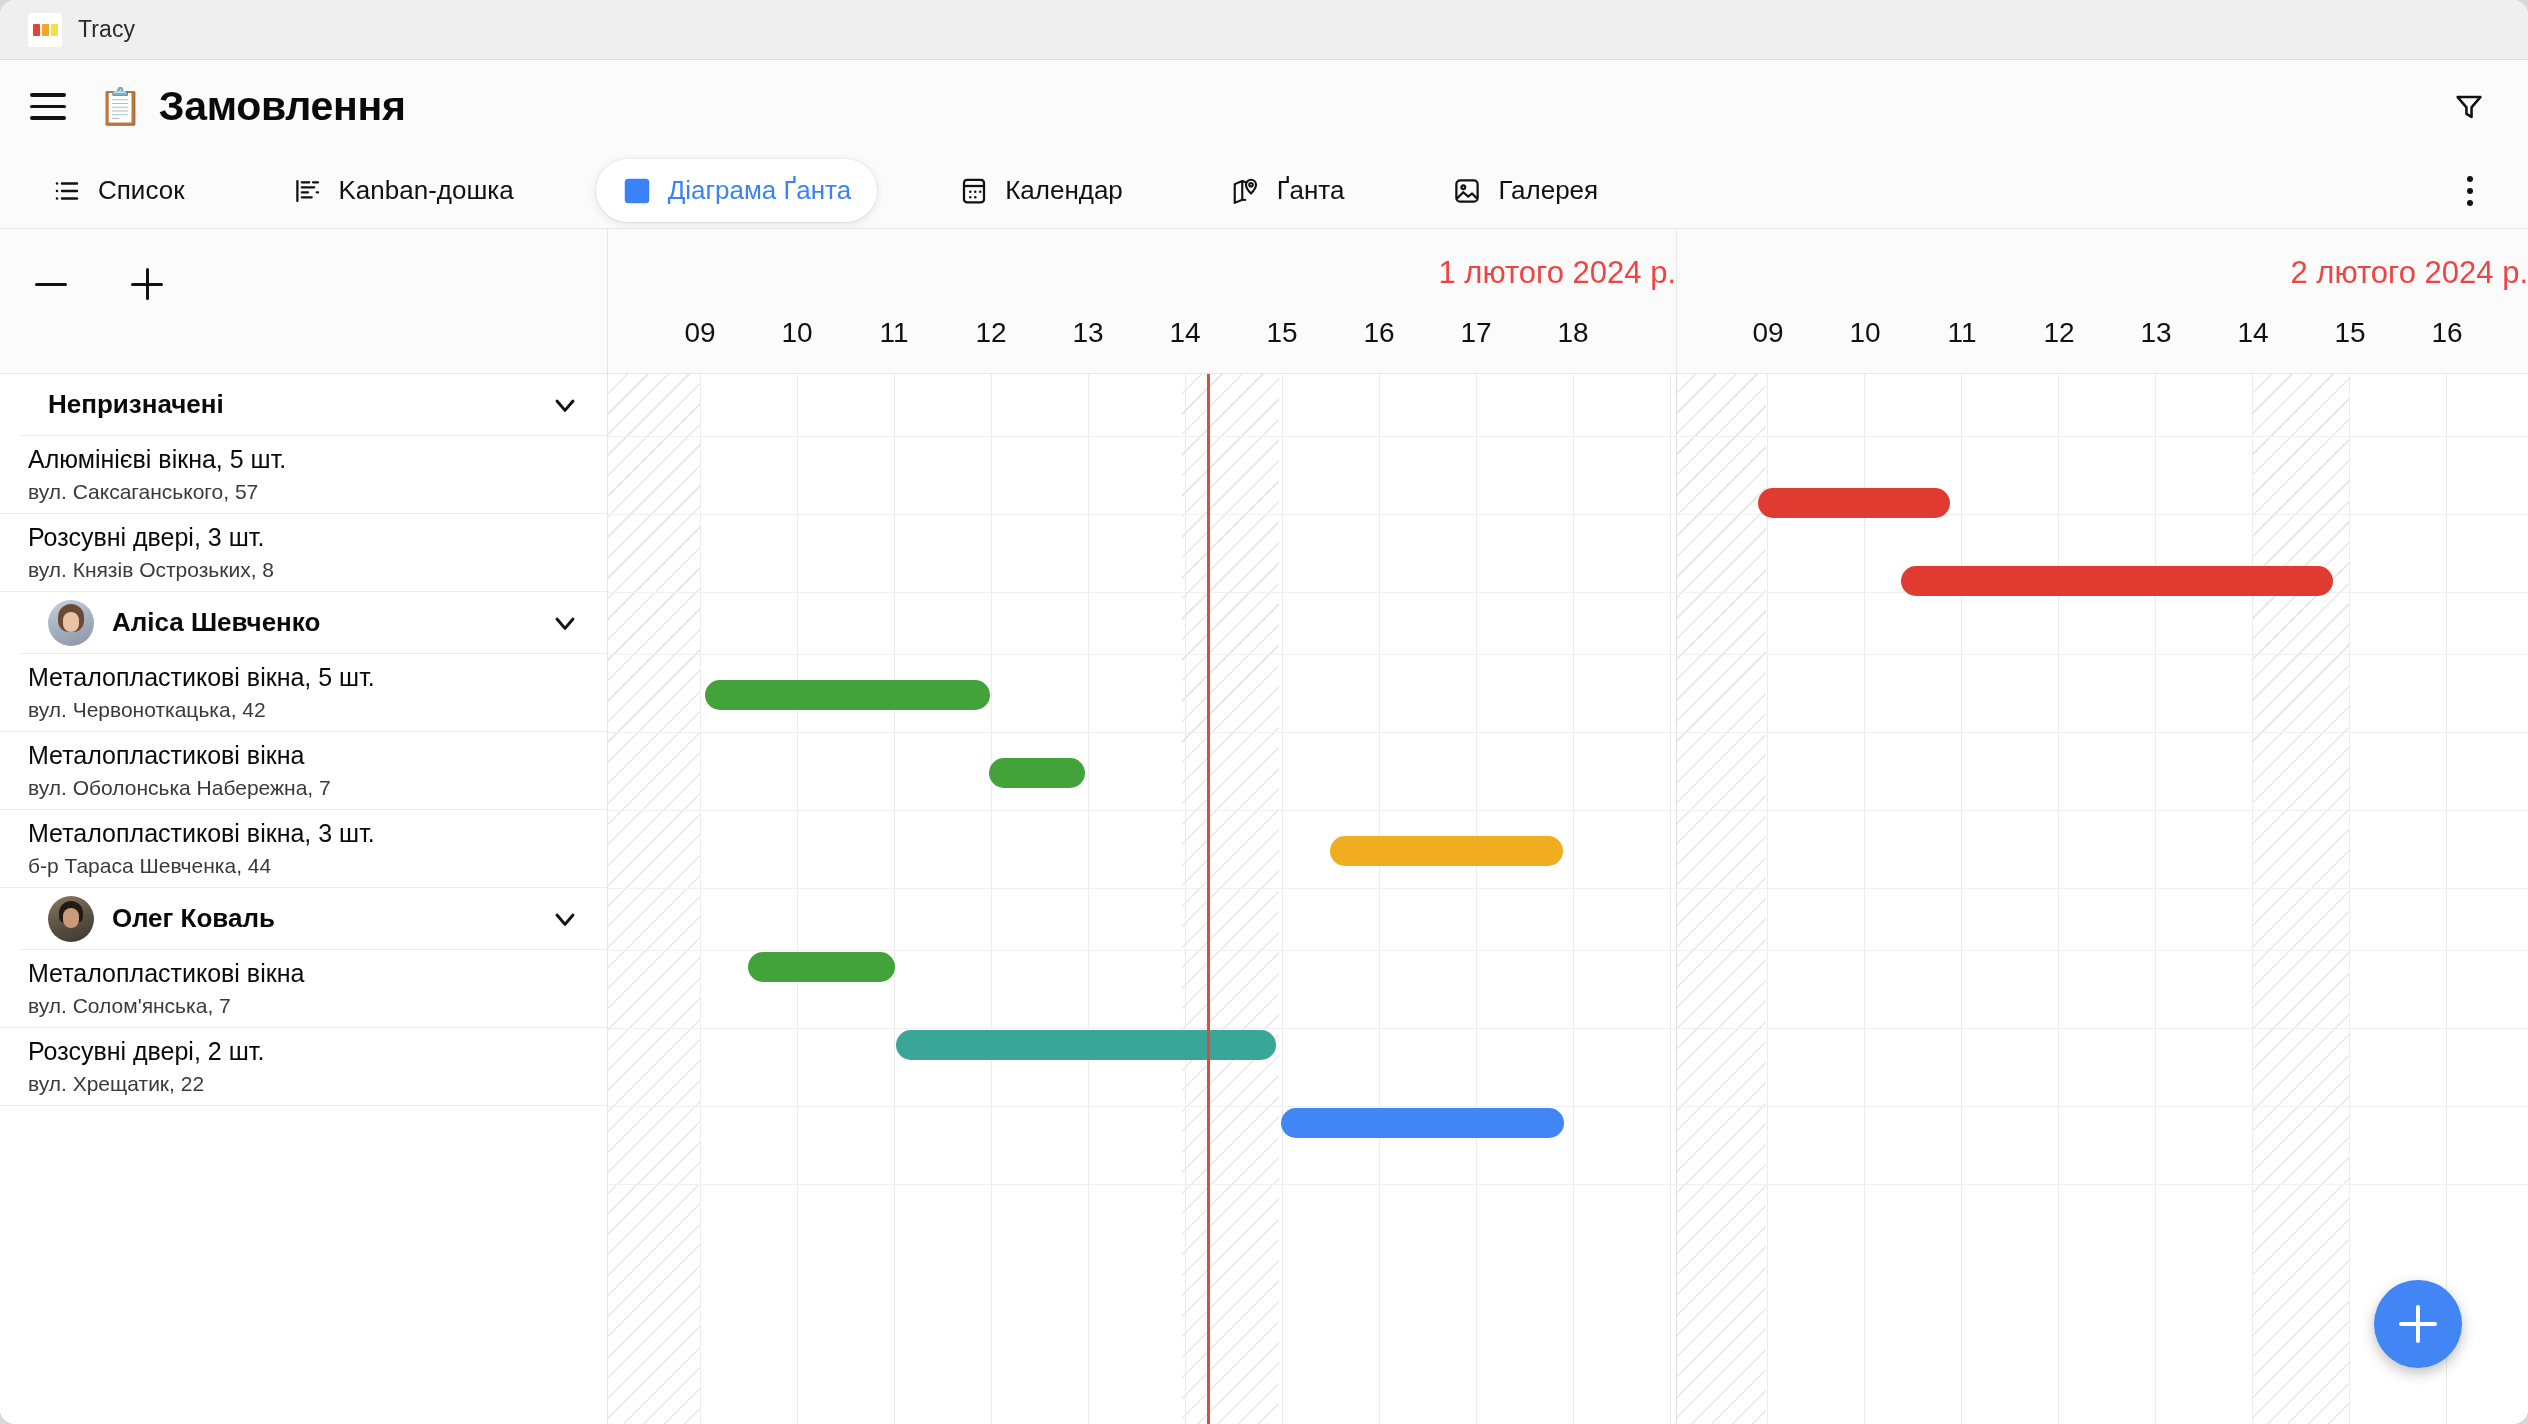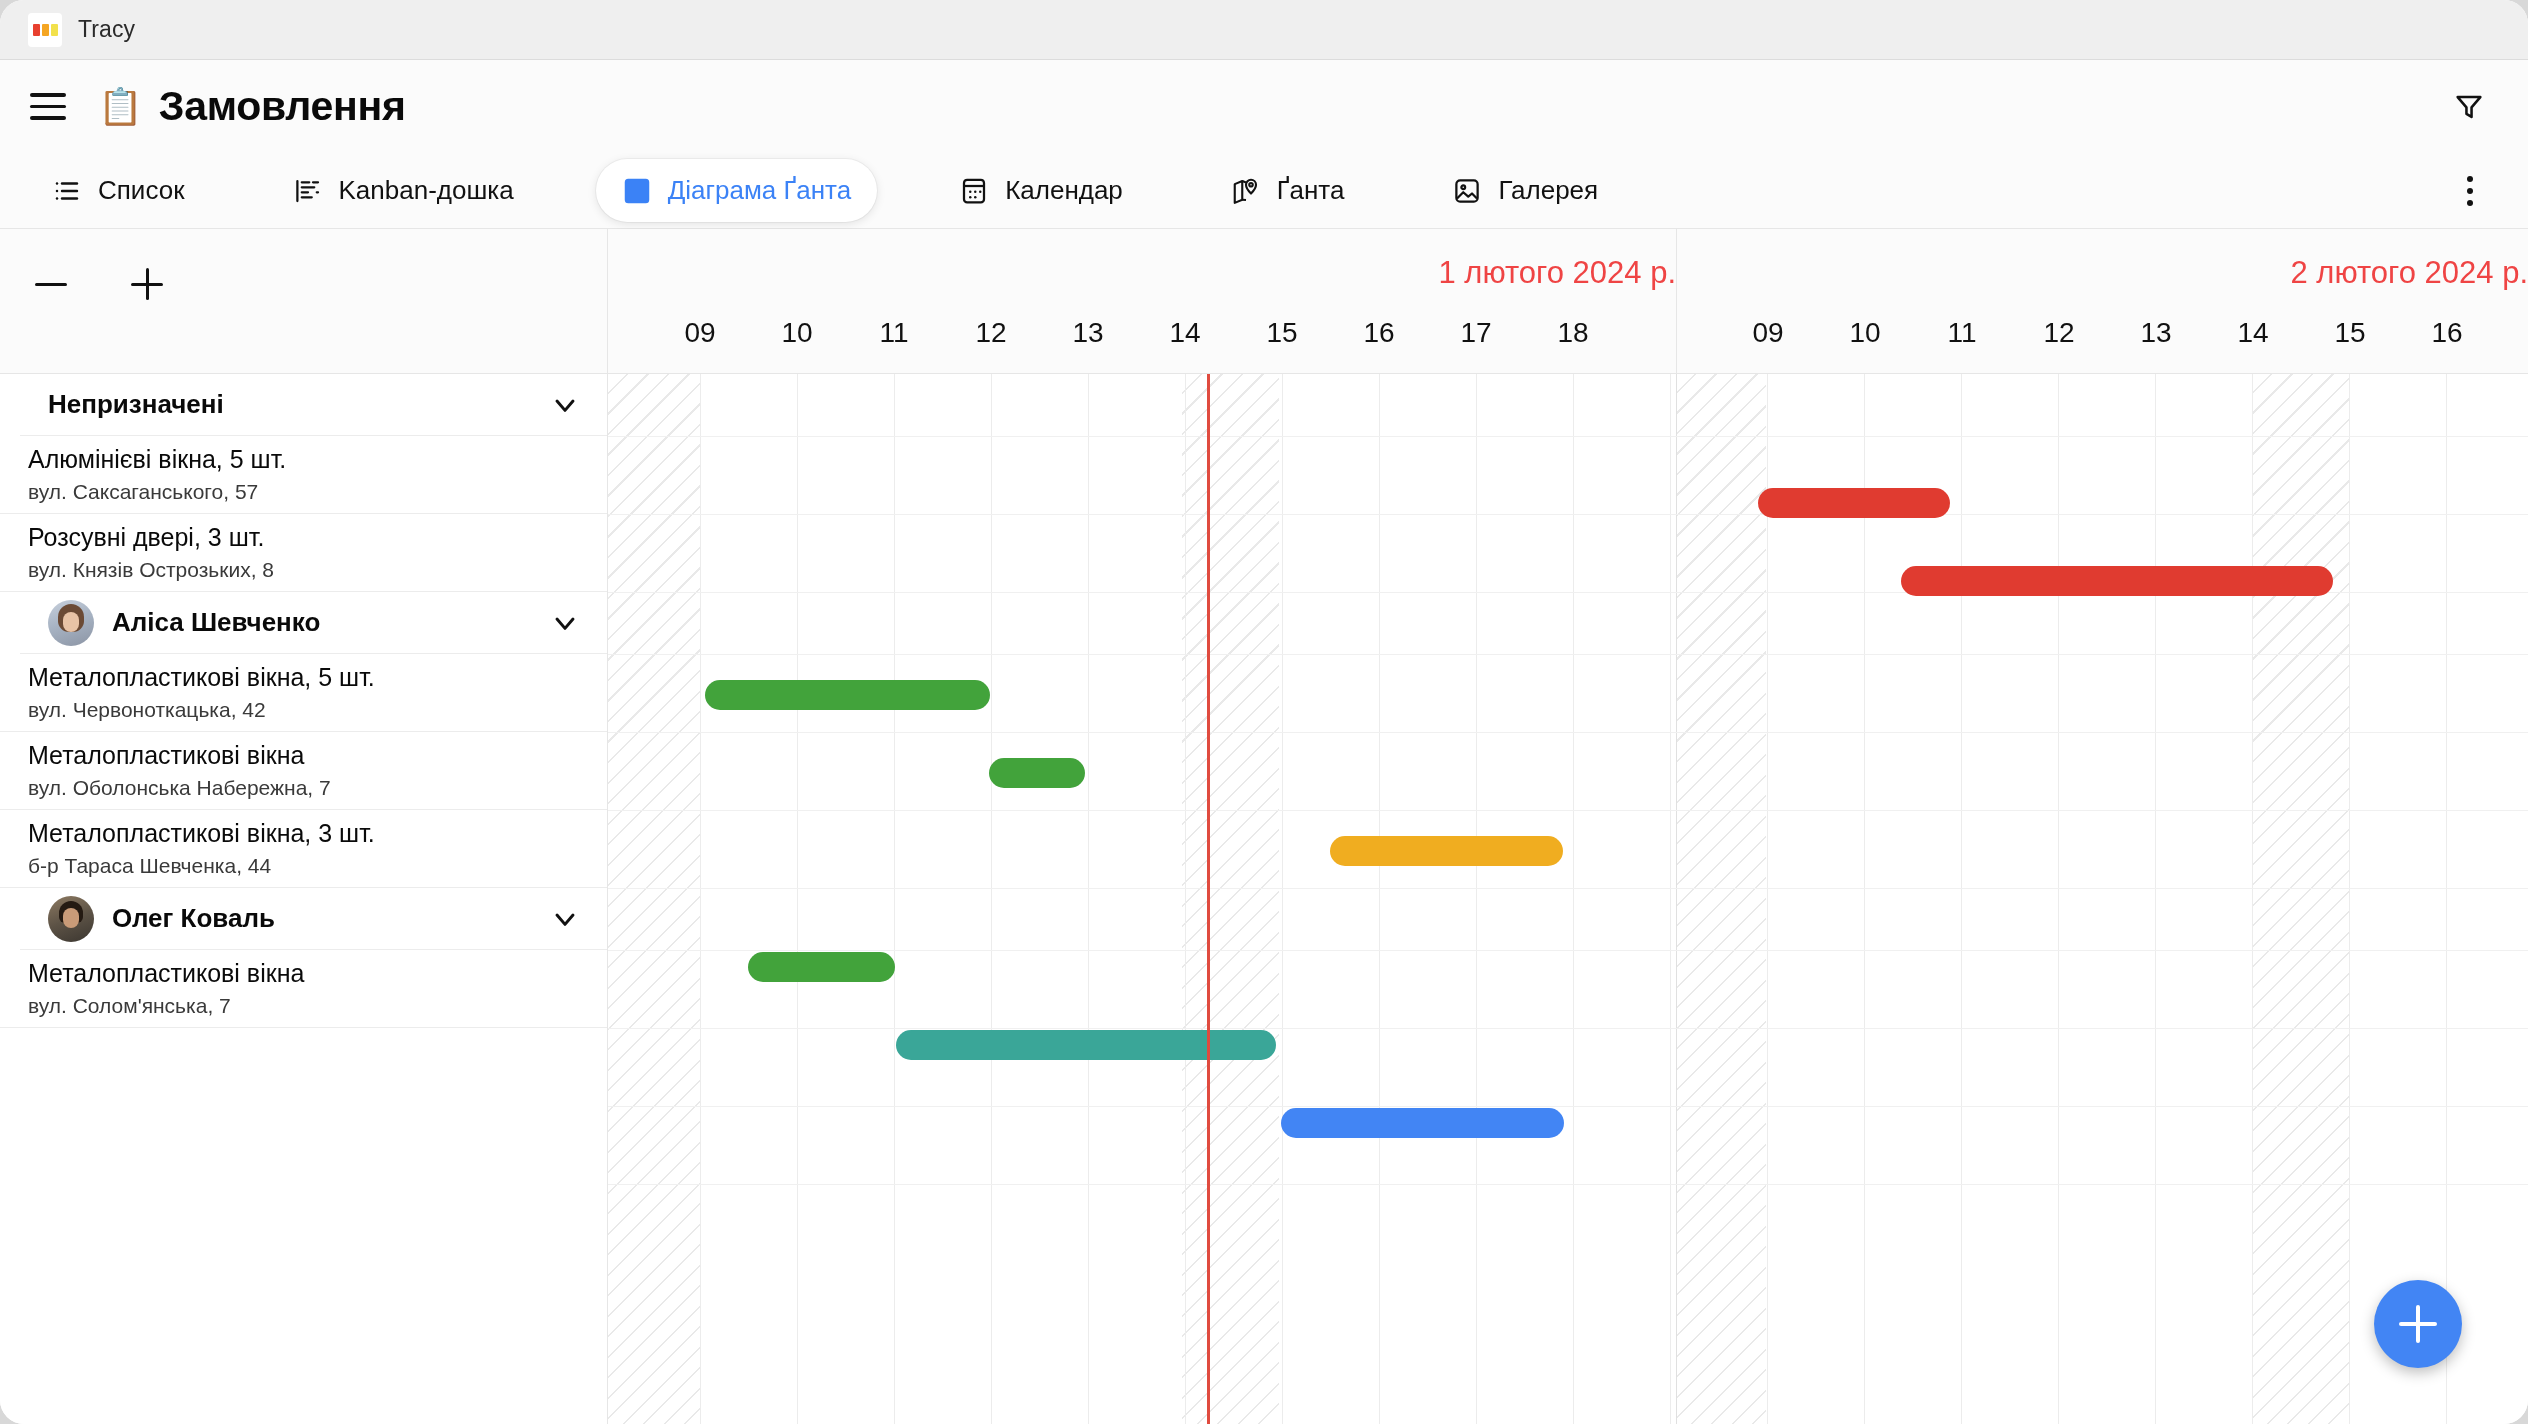--- a/index.html
+++ b/index.html
@@ -6,21 +6,21 @@
   html, body {
     width: 2528px; height: 1424px;
     background: #d8d8d8;
     font-family: "Liberation Sans", sans-serif;
     overflow: hidden;
   }
   .window {
     position: absolute; left: 0; top: 0;
     width: 2528px; height: 1424px;
     background: #ffffff;
-    border-radius: 24px;
+    border-radius: 15px;
     overflow: hidden;
     display: flex; flex-direction: column;
   }
 
   
   .titlebar {
     height: 60px; flex: 0 0 60px;
     background: #efefef;
     border-bottom: 1px solid #dcdcdc;
     display: flex; align-items: center;
@@ -346,20 +346,24 @@
           <div class="grouprow">
             <div class="avatar av-o"></div>
             <div class="gname">Олег Коваль</div>
             <svg class="chev" width="32" height="32" viewBox="0 0 24 24" fill="none" stroke="#111" stroke-width="2.2" stroke-linecap="round" stroke-linejoin="round">
               <polyline points="6,9 12,16 18,9"></polyline>
             </svg>
           </div>
           <div class="taskrow">
             <div class="t1">Металопластикові вікна</div>
             <div class="t2">вул. Солом'янська, 7</div>
+          </div>
+          <div class="taskrow">
+            <div class="t1">Розсувні двері, 2 шт.</div>
+            <div class="t2">вул. Хрещатик, 22</div>
           </div>
         </div>
     </div>
 
     <div class="gantt">
 
       <div class="gantt-head">
         <div class="day-labels" id="day-labels">
             <div class="day-label" style="left: 0px; width: 1068px;">1 лютого 2024 р.</div>
             <div class="day-label" style="left: 1068px; width: 852px;">2 лютого 2024 р.</div>

